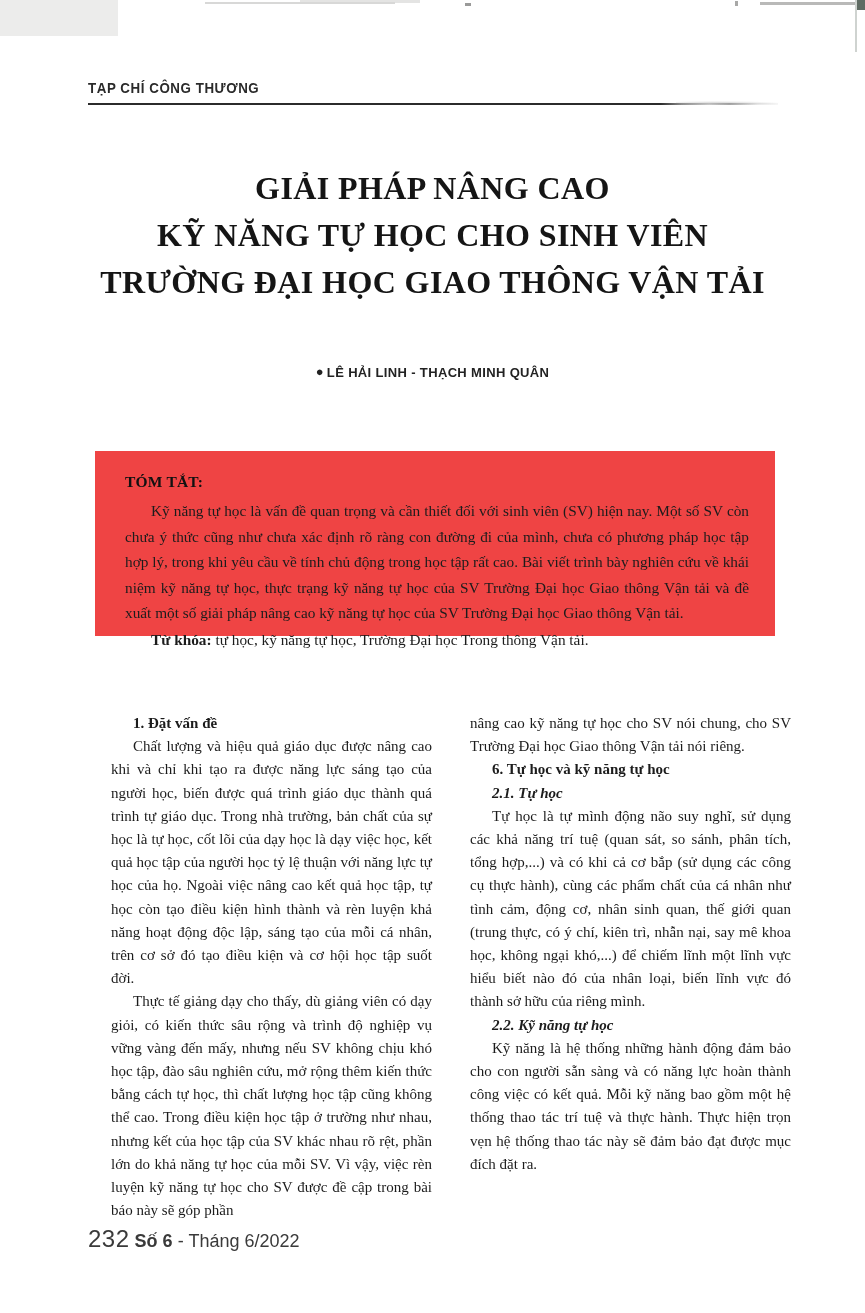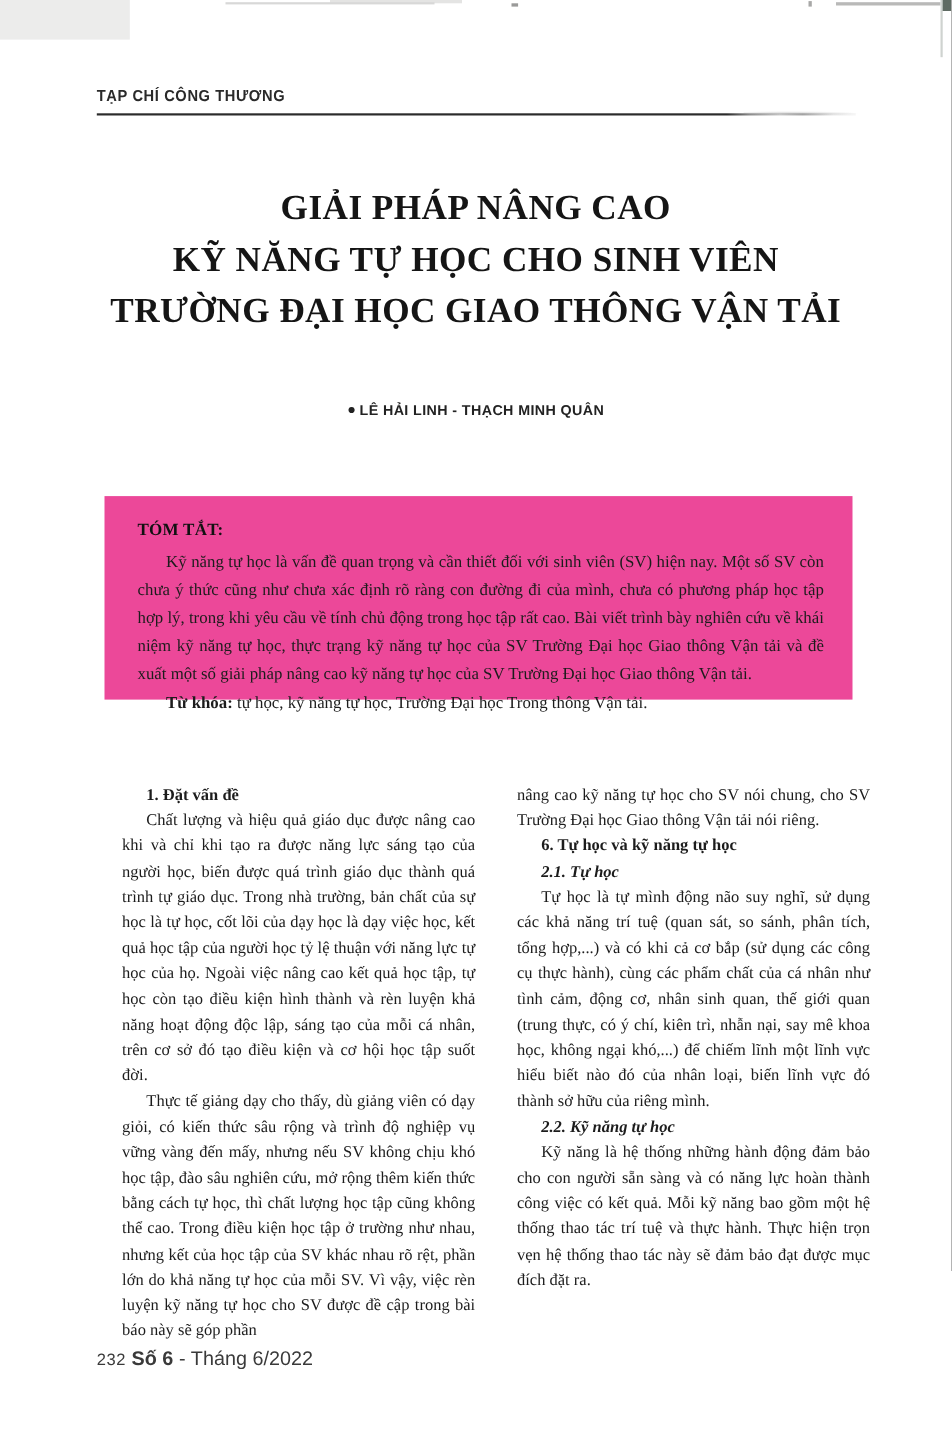--- a/index.html
+++ b/index.html
@@ -99,21 +99,21 @@
     margin-right: 3px;
   }
 
   
   .abstract {
     position: absolute;
     left: 95px;
     top: 451px;
     width: 680px;
     height: 185px;
-    background: #ec4899;
+    background: #ef4444;
     box-sizing: border-box;
     padding: 22px 26px 0 30px;
   }
   .abs-head {
     font-weight: bold;
     font-size: 15.5px;
     letter-spacing: 0.2px;
     margin-bottom: 7px;
     color: #111111;
   }
@@ -176,21 +176,21 @@
   
   .footer {
     position: absolute;
     left: 88px;
     top: 1225px;
     font-family: "Liberation Sans", "DejaVu Sans", sans-serif;
     font-size: 19px;
     color: #3a3a3a;
     white-space: nowrap;
   }
-  .footer .pageno { font-size: 15px; letter-spacing: 0.5px; }
+  .footer .pageno { font-size: 24px; letter-spacing: 0.5px; }
   .footer .issue  { font-weight: bold; font-size: 18px; margin-left: 5px; }
   .footer .rest   { font-size: 18px; }
 </style>
 </head>
 <body>
 
 <div class="page">
 
   <div class="scan-artifact sa1"></div>
   <div class="scan-artifact sa2"></div>

